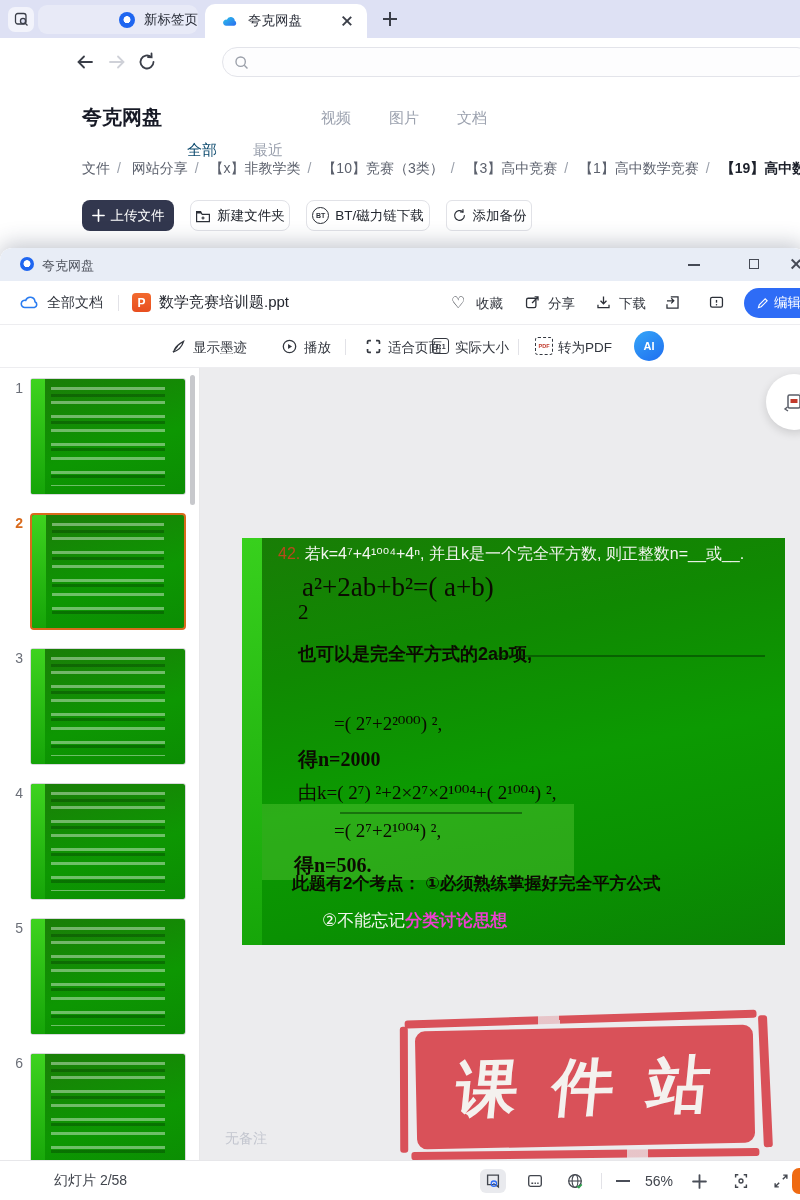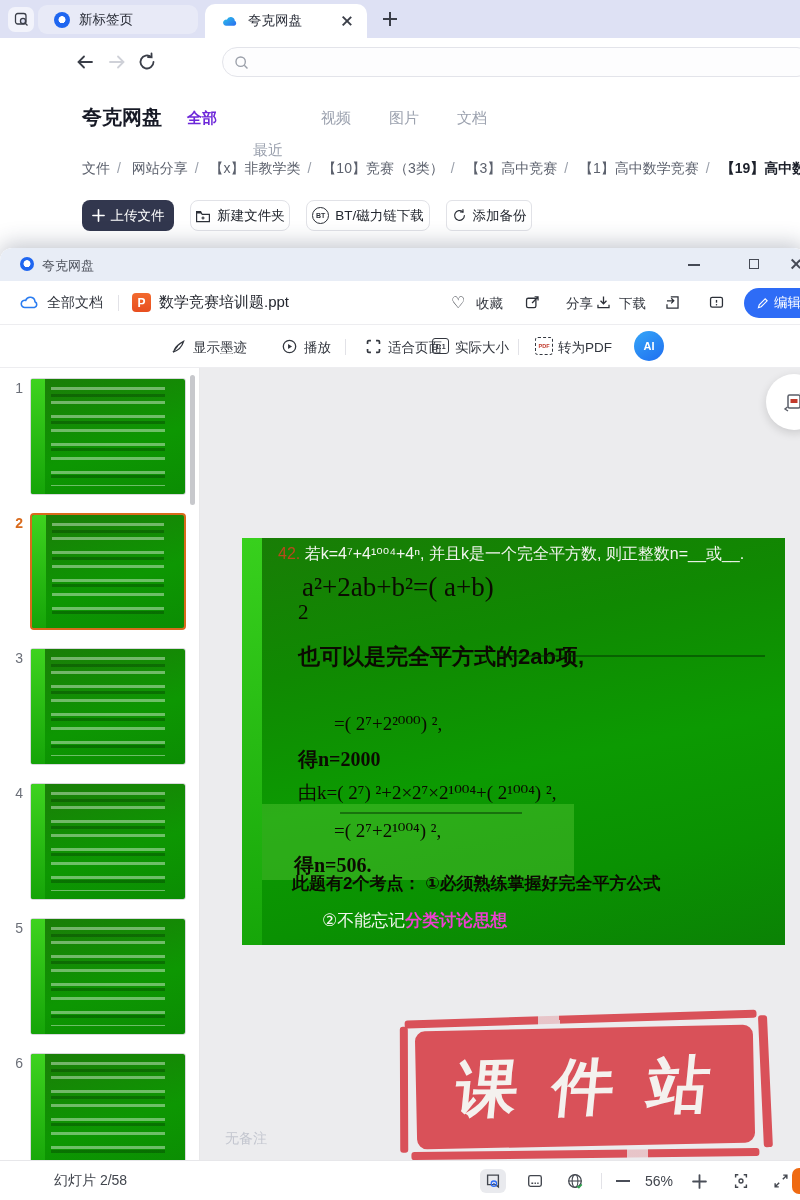--- a/index.html
+++ b/index.html
@@ -22,21 +22,21 @@
   .plusicon::before,.plusicon::after { content:""; position:absolute; background:#3a3e48; }
   .plusicon::before { left:6.2px; top:0; width:1.6px; height:14px; }
   .plusicon::after { left:0; top:6.2px; width:14px; height:1.6px; }
 
   .navbar { position:absolute; left:0; top:38px; width:800px; height:48px; background:#fff; }
   .searchbox { position:absolute; left:222px; top:9px; width:590px; height:30px; border:1px solid #e3e4ea; background:#fdfdfe; border-radius:16px; display:flex; align-items:center; padding-left:10px; }
 
   
   .drive-title { position:absolute; left:82px; top:104px; font-size:20px; font-weight:bold; color:#171a26; }
   .d-tab { position:absolute; top:109px; font-size:15px; color:#9ba1ae; }
-  .d-tab.on { color:#6d28d9; font-weight:bold; }
+  .d-tab.on { color:#0c4a6e; font-weight:normal;margin-top:32px; }
   .crumbs { position:absolute; left:82px; top:160px; width:718px; white-space:nowrap; overflow:hidden; font-size:14px; color:#5c616d; }
   .crumbs .sep { margin:0 7px; color:#9aa0ab; }
   .crumbs .last { font-weight:bold; color:#1d212b; }
   .dbtn { position:absolute; top:200px; height:31px; border:1px solid #e1e2e7; background:#fff; border-radius:8px; display:flex; align-items:center; justify-content:center; gap:6px; font-size:13.5px; color:#23272f; }
   .dbtn.dark { background:#32374e; border:none; color:#fff; }
 
   
   .viewer { position:absolute; left:0; top:248px; width:806px; height:952px; background:#fff; border-radius:12px 12px 0 0; box-shadow:0 -4px 22px rgba(40,50,80,.28); overflow:hidden; }
   .v-title { position:absolute; left:0; top:0; width:100%; height:33px; background:#e8edf6; border-radius:12px 12px 0 0; }
   .winline { position:absolute; top:16px; width:12px; height:1.6px; background:#454a55; }
@@ -105,21 +105,21 @@
 <div class="screen">
 
   <div class="tabbar">
     <div class="tabsearch">
       <svg width="15" height="15" viewBox="0 0 20 20">
           <rect x="2" y="2" width="14" height="14" rx="3" fill="none" stroke="#3a3e48" stroke-width="1.7"></rect>
           <circle cx="12" cy="12" r="3.4" fill="#dee1f4" stroke="#3a3e48" stroke-width="1.7"></circle>
           <line x1="14.5" y1="14.5" x2="18" y2="18" stroke="#3a3e48" stroke-width="1.7"></line>
         </svg>
     </div>
-    <div class="tab1" style="background:rgba(255,255,255,.30);">
+    <div class="tab1" style="background:rgba(255,255,255,.30);justify-content:flex-end;">
       <span class="quark-dot"></span>
       <span class="tablabel">新标签页</span>
     </div>
     <div class="tab2">
       <svg width="17" height="14" viewBox="0 0 20 15">
           <defs>
             <linearGradient id="cg" x1="0" y1="0" x2="1" y2="1">
               <stop offset="0" stop-color="#2bc3e9"></stop>
               <stop offset="1" stop-color="#2a6cf0"></stop>
             </linearGradient>
@@ -213,21 +213,21 @@
       <span class="vdiv" style="left:118px;"></span>
       <span class="pbadge abs" style="left:132px;top:12px;">P</span>
       <span class="abs" style="left:159px;top:12px;font-size:15px;color:#23262e;">数学竞赛培训题.ppt</span>
 
       <span class="abs" style="left:451px;top:12px;font-size:16px;color:#2c3038;">♡</span>
       <span class="abs tlabel" style="left:476px;top:14px;">收藏</span>
       <svg class="abs" style="left:524px;top:13px;" width="17" height="17" viewBox="0 0 20 20">
           <rect x="3" y="5" width="11" height="11" rx="2" fill="none" stroke="#2c3038" stroke-width="1.5"></rect>
           <path d="M9.5 10.5 L16.5 3.5 M12.5 3.5 H16.5 V7.5" fill="none" stroke="#2c3038" stroke-width="1.5"></path>
         </svg>
-      <span class="abs tlabel" style="left:566px;top:14px;font-family:Liberation Serif, serif;">分享</span>
+      <span class="abs tlabel" style="left:548px;top:14px;font-family:Liberation Serif, serif;">分享</span>
       <svg class="abs" style="left:595px;top:13px;" width="17" height="17" viewBox="0 0 20 20">
           <path d="M10 3 V11 M6.5 8 L10 11.5 L13.5 8" fill="none" stroke="#2c3038" stroke-width="1.5"></path>
           <path d="M3.5 12.5 V16 H16.5 V12.5" fill="none" stroke="#2c3038" stroke-width="1.5"></path>
         </svg>
       <span class="abs tlabel" style="left:619px;top:14px;">下载</span>
       <svg class="abs" style="left:664px;top:13px;" width="17" height="17" viewBox="0 0 20 20">
           <path d="M8 3.5 H16.5 V16.5 H3.5 V12" fill="none" stroke="#2c3038" stroke-width="1.5"></path>
           <path d="M3.5 8 H11 M8.5 5 L11.5 8 L8.5 11" fill="none" stroke="#2c3038" stroke-width="1.5"></path>
         </svg>
       <svg class="abs" style="left:708px;top:13px;" width="17" height="17" viewBox="0 0 20 20">
@@ -307,21 +307,21 @@
         <div class="lstrip"></div>
         <div class="band"></div>
 
         <div class="sl" style="left:36px;top:6px;font-size:16px;color:#f2f5ef;">
           <span style="color:#b8491c;">42.</span>
           <span>若k=4⁷+4¹⁰⁰⁴+4ⁿ, 并且k是一个完全平方数, 则正整数n=__或__.</span>
         </div>
 
         <div class="sl serif" style="left:60px;top:34px;font-size:27px;">a²+2ab+b²=( a+b)</div>
         <div class="sl serif" style="left:56px;top:62px;font-size:21px;">2</div>
-        <div class="sl" style="left:56px;top:104px;font-size:22px;font-weight:bold;">也可以是完全平方式的2ab项,</div>
+        <div class="sl" style="left:56px;top:104px;font-size:18px;font-weight:bold;">也可以是完全平方式的2ab项,</div>
         <div class="dline" style="left:255px;top:117px;width:268px;"></div>
 
         <div class="sl serif" style="left:92px;top:174px;font-size:19px;">=( 2⁷+2²⁰⁰⁰) ²,</div>
         <div class="sl serif" style="left:56px;top:208px;font-size:20px;font-weight:bold;">得n=2000</div>
         <div class="sl serif" style="left:56px;top:242px;font-size:19px;">由k=( 2⁷) ²+2×2⁷×2¹⁰⁰⁴+( 2¹⁰⁰⁴) ²,</div>
         <div class="dline" style="left:98px;top:274px;width:182px;"></div>
         <div class="sl serif" style="left:92px;top:281px;font-size:19px;">=( 2⁷+2¹⁰⁰⁴) ²,</div>
         <div class="sl serif" style="left:52px;top:314px;font-size:20px;font-weight:bold;">得n=506.</div>
         <div class="sl" style="left:50px;top:334px;font-size:17px;font-weight:bold;">此题有2个考点： ①必须熟练掌握好完全平方公式</div>
         <div class="sl" style="left:80px;top:371px;font-size:17px;">

